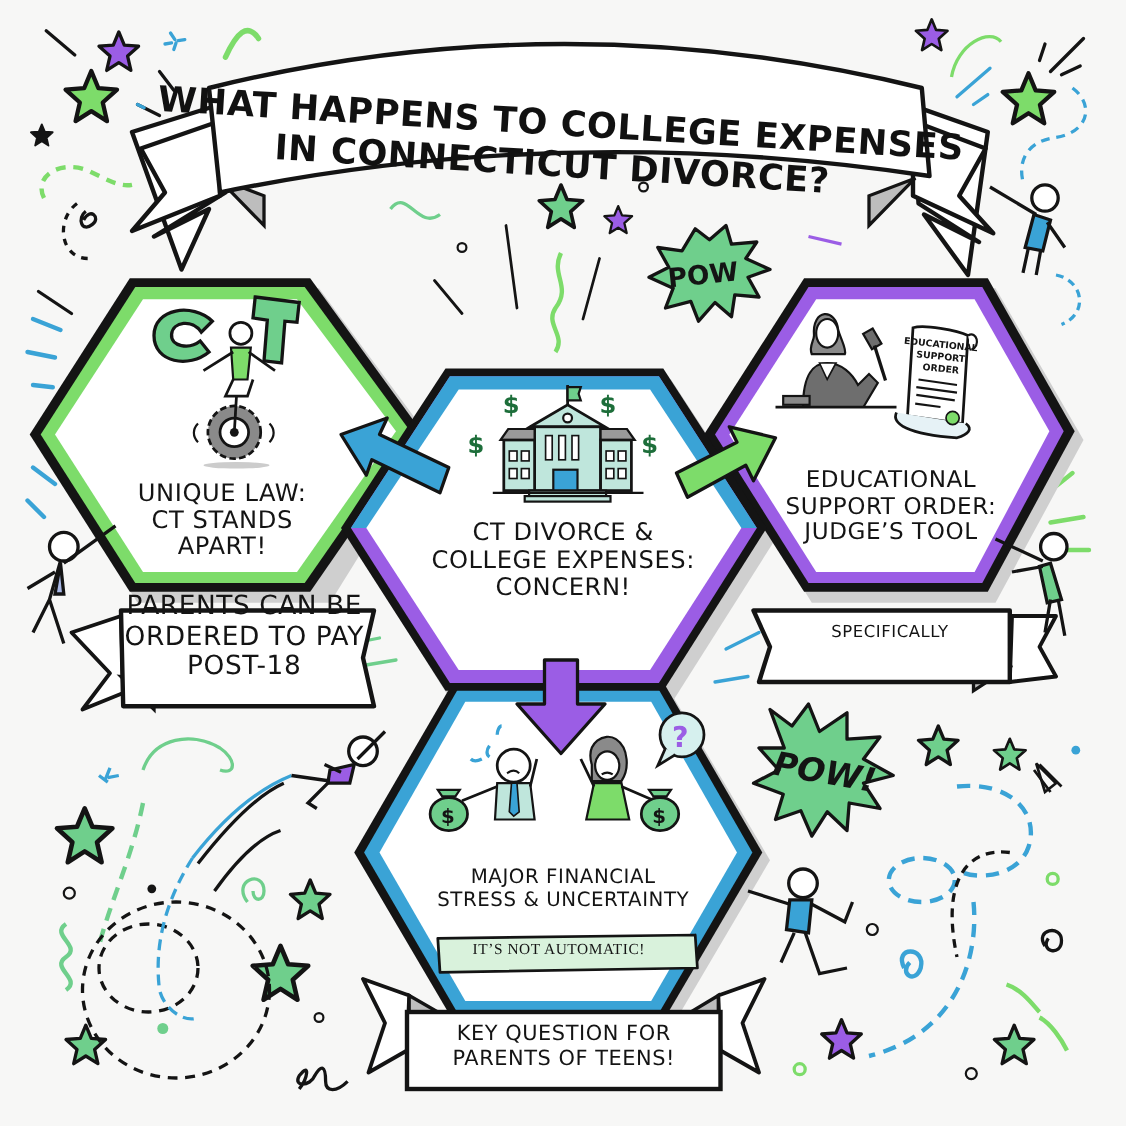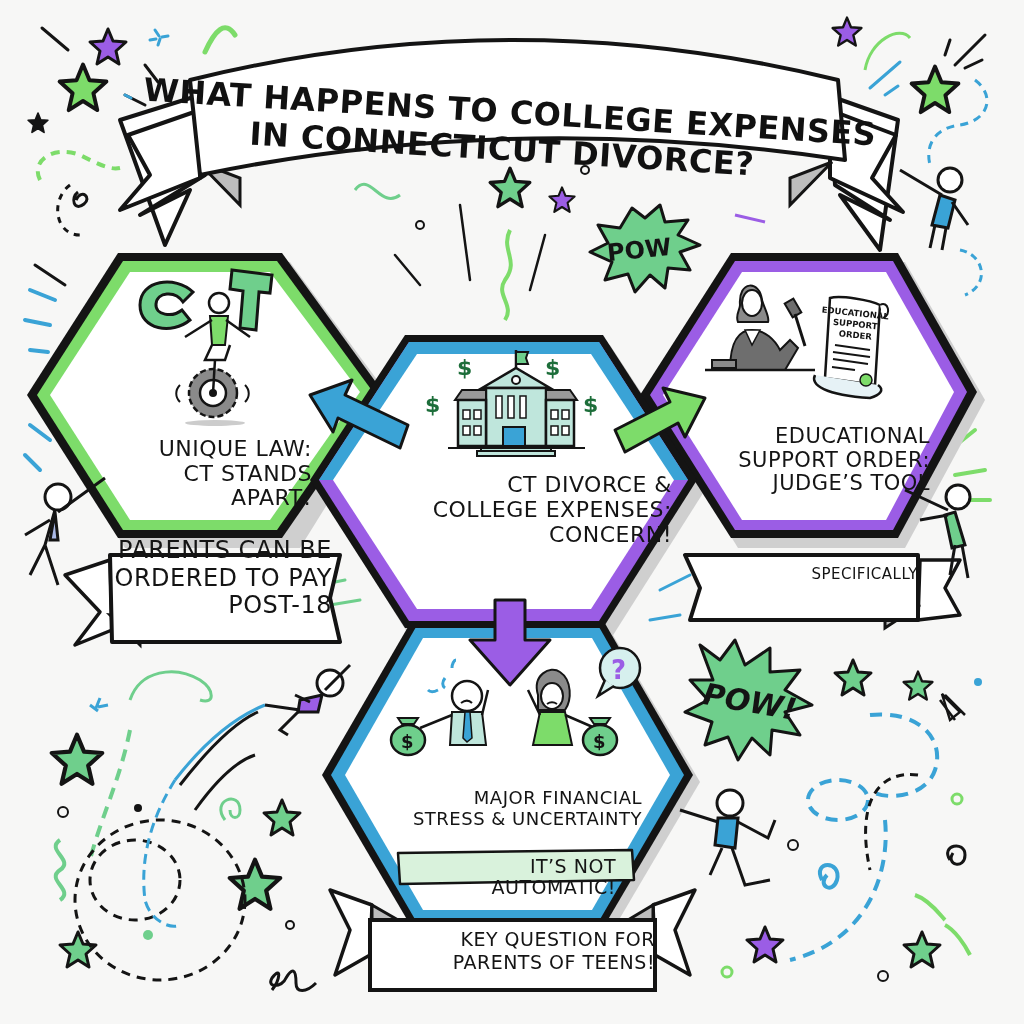--- a/index.html
+++ b/index.html
@@ -4,21 +4,21 @@
   <style>
     html, body { margin: 0; padding: 0; }
     body {
       width: 1024px; height: 1024px; overflow: hidden;
       background: #f7f7f6;
       font-family: "DejaVu Sans", "Liberation Sans", sans-serif;
       position: relative;
     }
     .canvas { position: absolute; left: 0; top: 0; width: 1024px; height: 1024px; }
     .txt {
-      position: absolute; text-align: right; color: #141414;
+      position: absolute; text-align: center; color: #141414;
       font-family: "DejaVu Sans", sans-serif; font-weight: normal;
       text-transform: uppercase; letter-spacing: 0.5px; line-height: 1.12;
     }
     .title-line { position: absolute; left: 0; width: 1024px; text-align: center; font-weight: bold; font-size: 33px; color: #111; letter-spacing: 0.5px; }
   </style>
 </head>
 <body>
 
 <svg class="canvas" width="1024" height="1024" viewBox="0 0 1024 1024" xmlns="http://www.w3.org/2000/svg">
   <defs>
@@ -326,21 +326,21 @@
 <div class="txt" style="left:690px; top:425px; width:240px; font-size:21px;">
   <div>EDUCATIONAL</div>
   <div>SUPPORT ORDER:</div>
   <div>JUDGE’S TOOL</div>
 </div>
 
 <div class="txt" style="left:382px; top:788px; width:260px; font-size:18px; line-height:1.15;">
   <div>MAJOR FINANCIAL</div>
   <div>STRESS &amp; UNCERTAINTY</div>
 </div>
-<div class="txt" style="left:400px; top:856px; width:216px; font-size:19px;">IT’S NOT AUTOMATIC!</div>
+<div class="txt" style="left:400px; top:856px; width:216px; font-size:14px;font-family:Liberation Serif, serif;">IT’S NOT AUTOMATIC!</div>
 
 <div class="txt" style="left:112px; top:537px; width:220px; font-size:24px; line-height:1.15;">
   <div>PARENTS CAN BE</div>
   <div>ORDERED TO PAY</div>
   <div>POST-18</div>
 </div>
 <div class="txt" style="left:700px; top:565px; width:218px; font-size:15px; line-height:1.2;">
   <div>SPECIFICALLY</div>
 </div>
 <div class="txt" style="left:370px; top:928px; width:285px; font-size:19px; line-height:1.2;">

